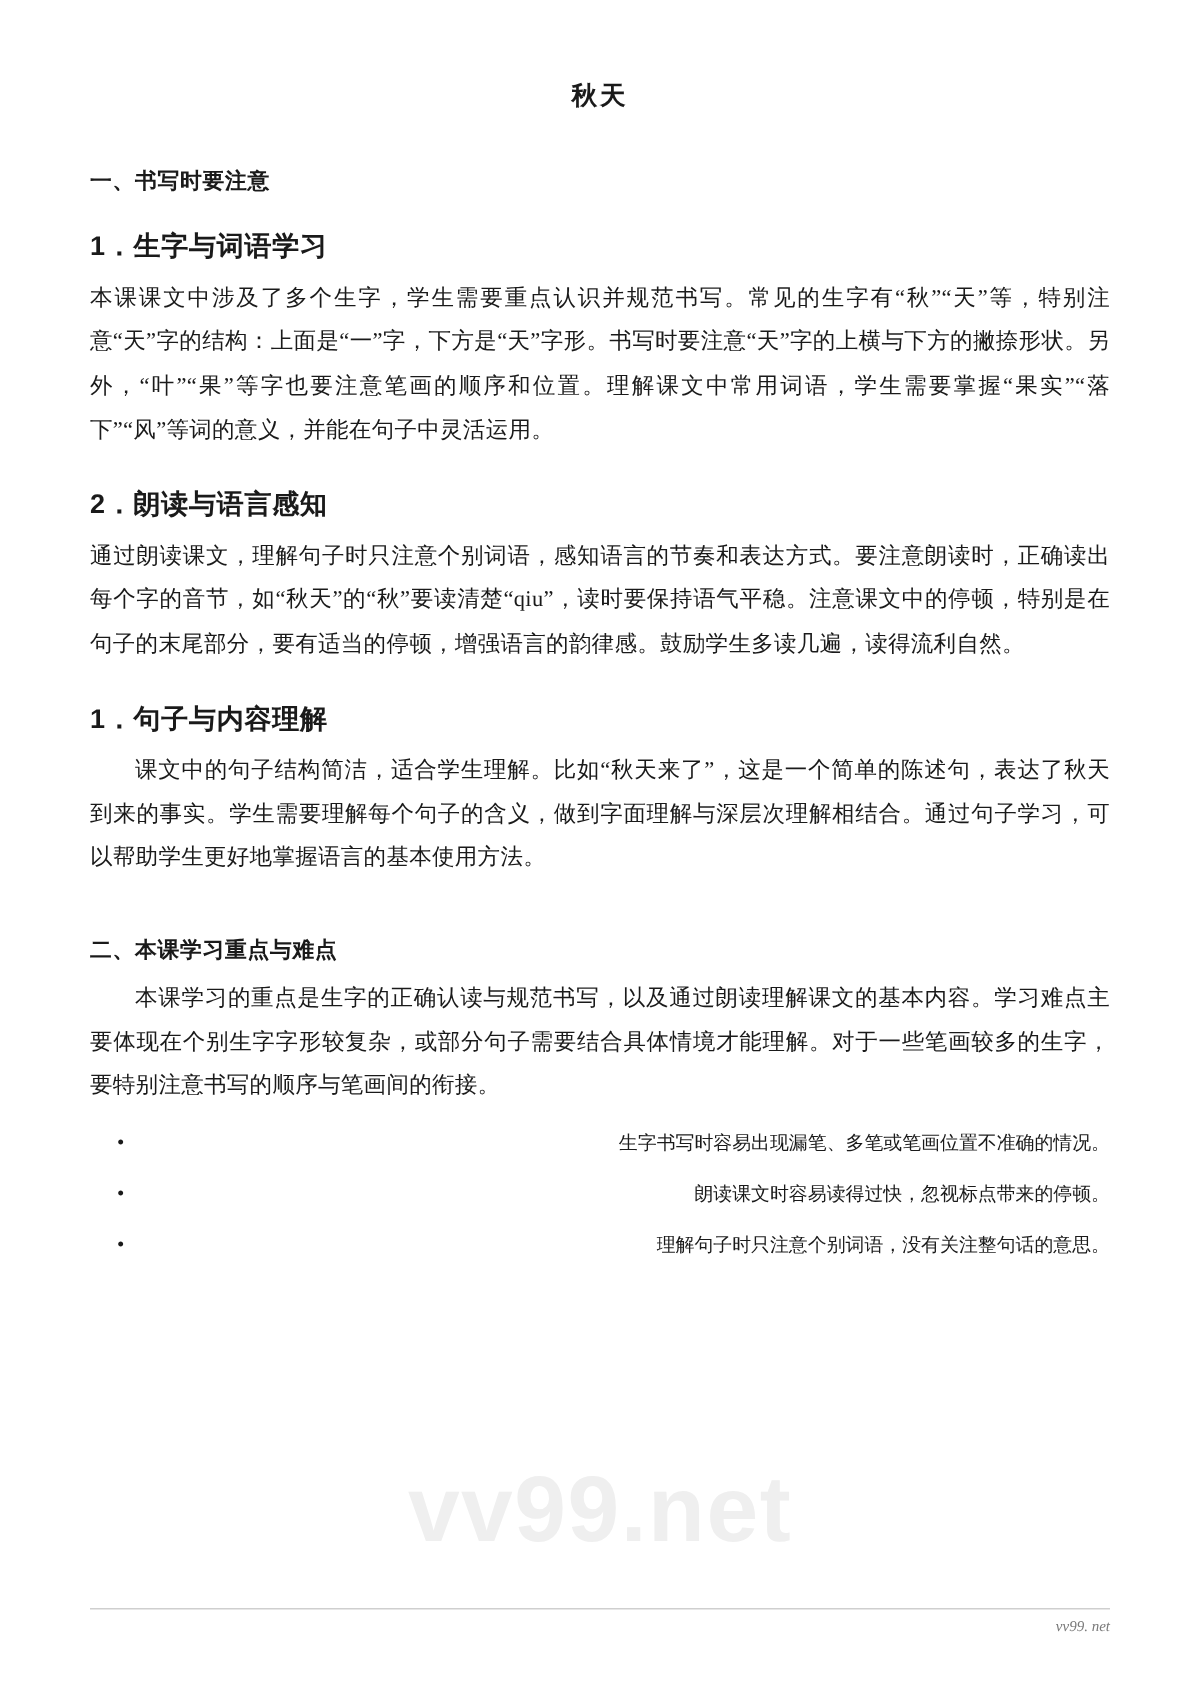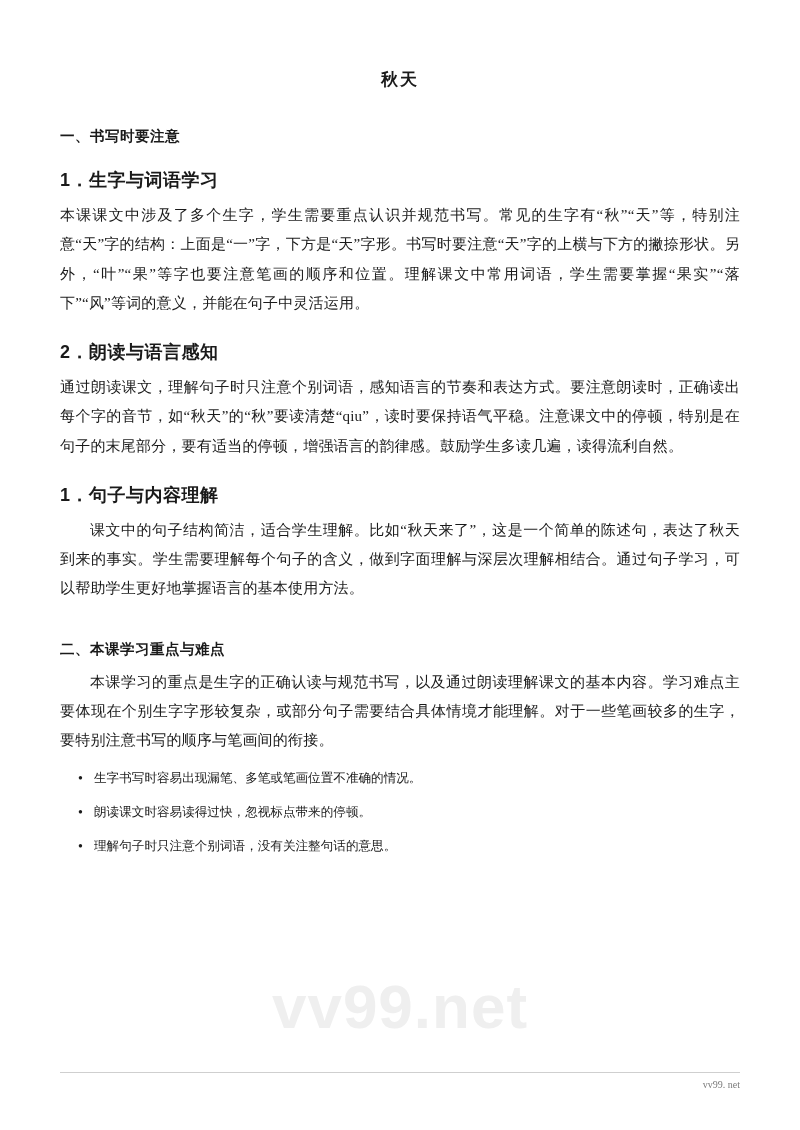--- a/index.html
+++ b/index.html
@@ -20,21 +20,21 @@
     width: 800px;
     height: 1130px;
     box-sizing: border-box;
     padding: 50px 60px 0 60px;
   }
   .doc-title {
     text-align: center;
     font-size: 17px;
     font-weight: bold;
     letter-spacing: 2px;
-    margin: 18px 0 0 0;
+    margin: 2px 0 0 0;
     font-family: "Liberation Sans", "DejaVu Sans", sans-serif;
   }
   .h1 {
     font-size: 14.5px;
     font-weight: bold;
     margin: 36px 0 0 0;
     font-family: "Liberation Sans", "DejaVu Sans", sans-serif;
     letter-spacing: 0.5px;
   }
   .h2 {
@@ -52,20 +52,21 @@
     text-justify: inter-ideograph;
     letter-spacing: 0.2px;
   }
   .para.indent {
     text-indent: 2em;
   }
   ul.bullets {
     list-style: none;
     margin: 12px 0 0 0;
     padding: 0 0 0 18px;
+    text-align: right;
   }
   ul.bullets li {
     font-size: 12.6px;
     line-height: 1.9;
     margin: 4px 0 10px 0;
     position: relative;
     padding-left: 16px;
   }
   ul.bullets li:before {
     content: "•";
@@ -94,20 +95,21 @@
     bottom: 40px;
   }
   .footer-rule {
     border-top: 1px solid #cfcfcf;
     margin-bottom: 6px;
   }
   .footer-text {
     text-align: right;
     font-size: 10px;
     color: #7a7a7a;
+    font-style: italic;
     font-family: "Liberation Serif", "DejaVu Serif", serif;
   }
 </style>
 </head>
 <body>
 
 <div class="page">
 
   <h1 class="doc-title">秋天</h1>
 

